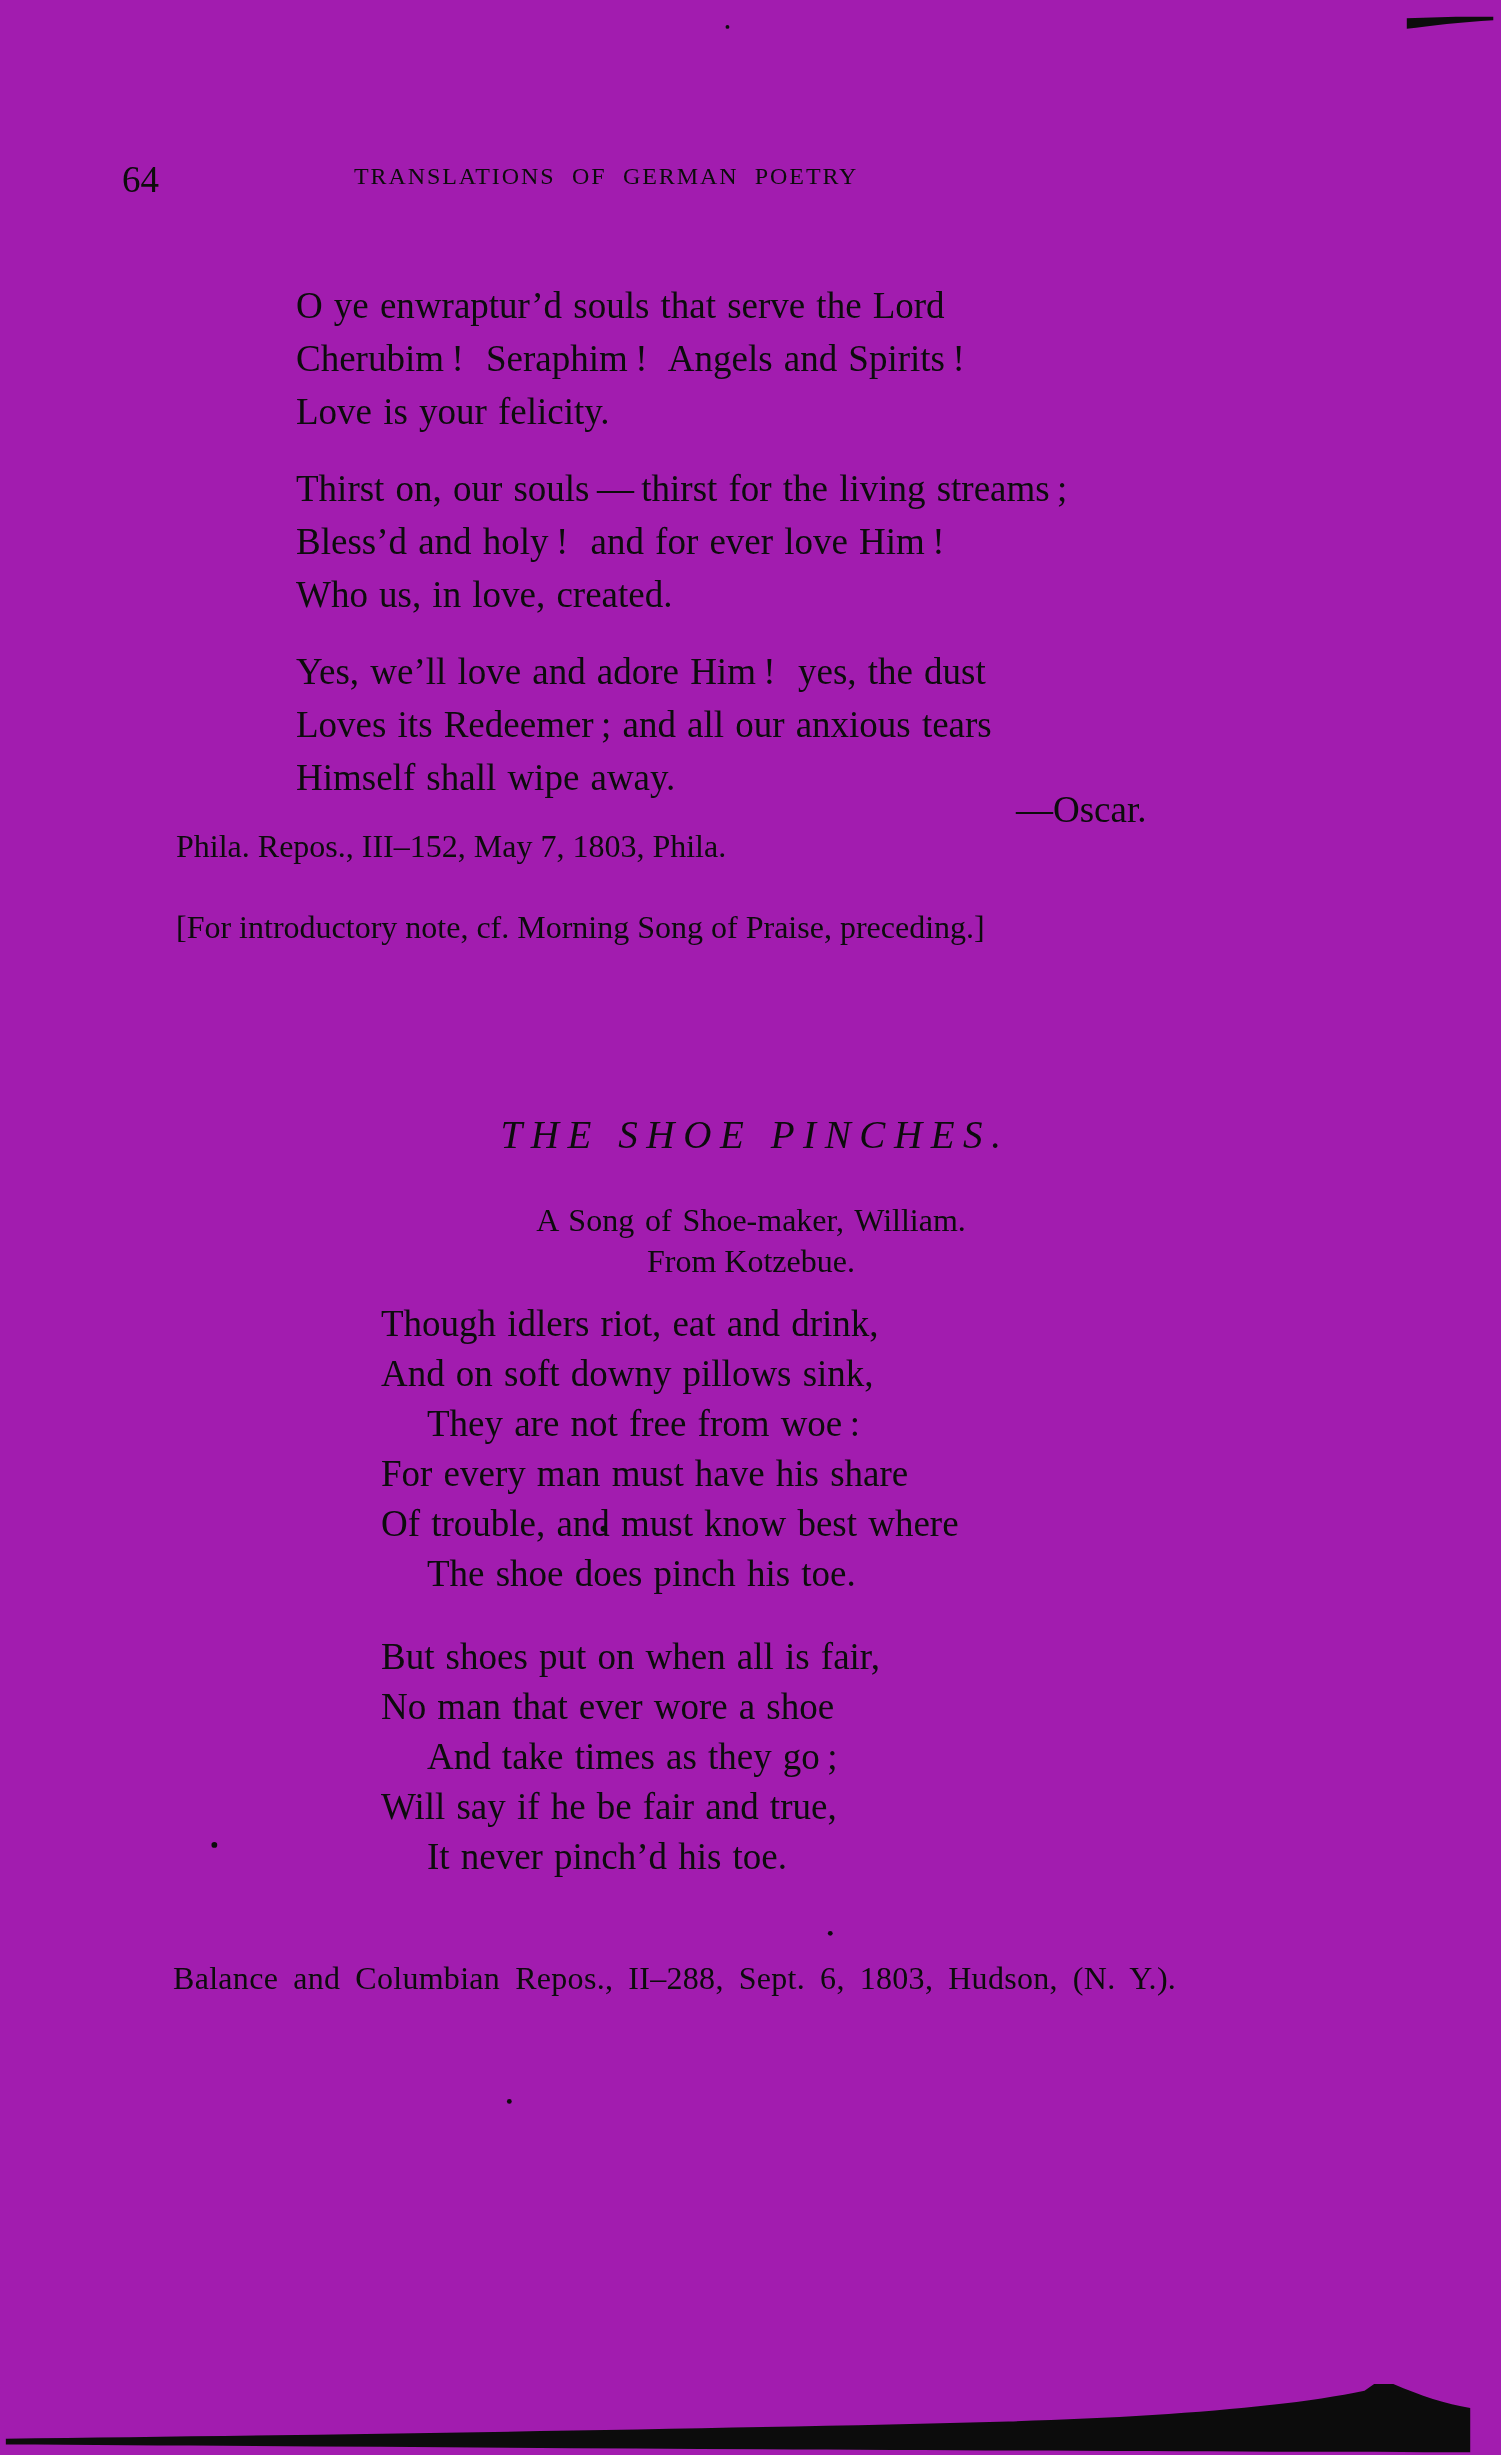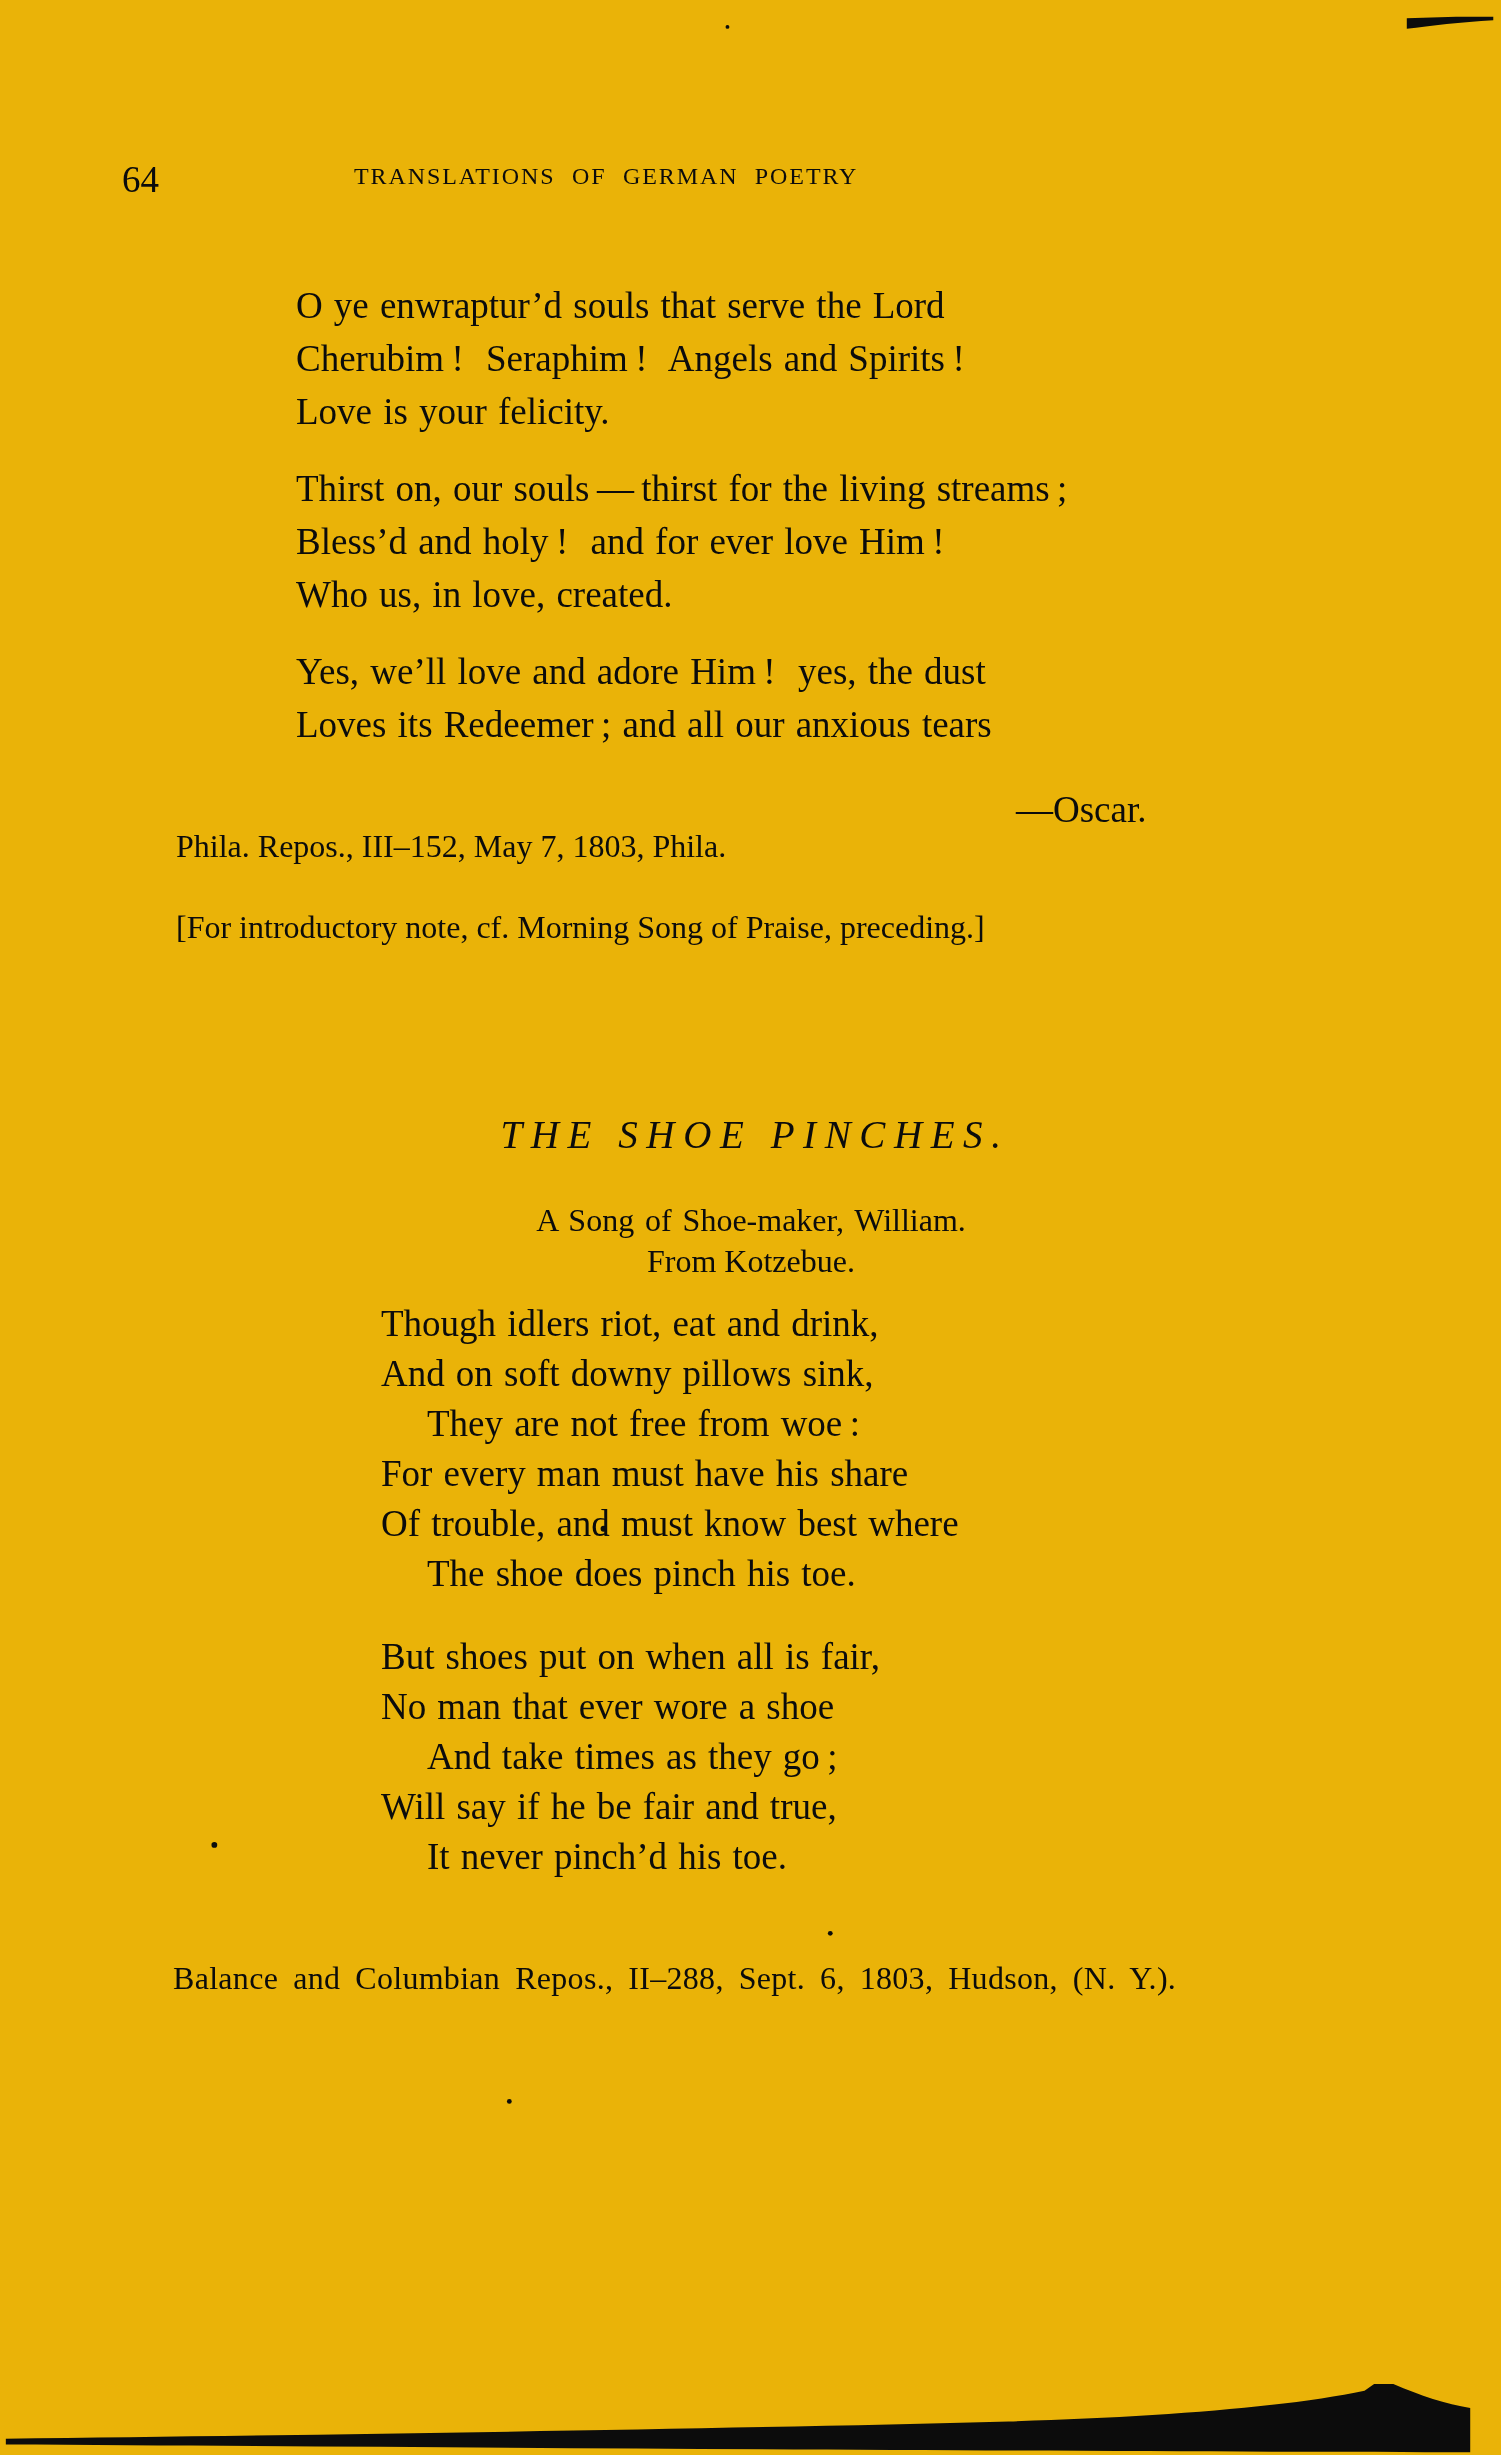--- a/index.html
+++ b/index.html
@@ -1,19 +1,19 @@
 <!DOCTYPE html>
 <html><head>
 <meta charset="utf-8">
 <style>
   html,body{margin:0;padding:0;background:#ffffff;}
   #page{
     position:relative;
     width:1502px;height:2456px;
-    background:#eab308;
+    background:#a21caf;
     color:#0c0c0c;
     font-family:"Liberation Serif","DejaVu Serif",serif;
     overflow:hidden;
   }
   .folio{position:absolute;left:122px;top:158px;font-size:37px;}
   .running-title{position:absolute;left:354px;top:163px;font-size:24px;letter-spacing:1.9px;word-spacing:8.6px;}
   .poem{position:absolute;font-size:37px;word-spacing:1.9px;}
   .poem1{left:296px;top:279px;line-height:53px;}
   .poem2{left:381px;top:1299px;line-height:50px;}
   .poem1 .stanza{margin-bottom:24px;}
@@ -46,20 +46,21 @@
       <div class="line">Love is your felicity.</div>
     </div>
     <div class="stanza">
       <div class="line">Thirst on, our souls — thirst for the living streams ;</div>
       <div class="line">Bless’d and holy !  and for ever love Him !</div>
       <div class="line">Who us, in love, created.</div>
     </div>
     <div class="stanza">
       <div class="line">Yes, we’ll love and adore Him !  yes, the dust</div>
       <div class="line">Loves its Redeemer ; and all our anxious tears</div>
+      <div class="line">Himself shall wipe away.</div>
     </div>
   </div>
 
   <div class="attribution">—Oscar.</div>
 
   <div class="cite cite1"><span class="it">Phila. Repos.,</span><span> III–152, May 7, 1803, Phila.</span></div>
 
   <div class="note1"><span>[For introductory note, cf. </span><span class="it">Morning Song of Praise</span><span>, preceding.]</span></div>
 
   <div class="title2">THE SHOE PINCHES.</div>

